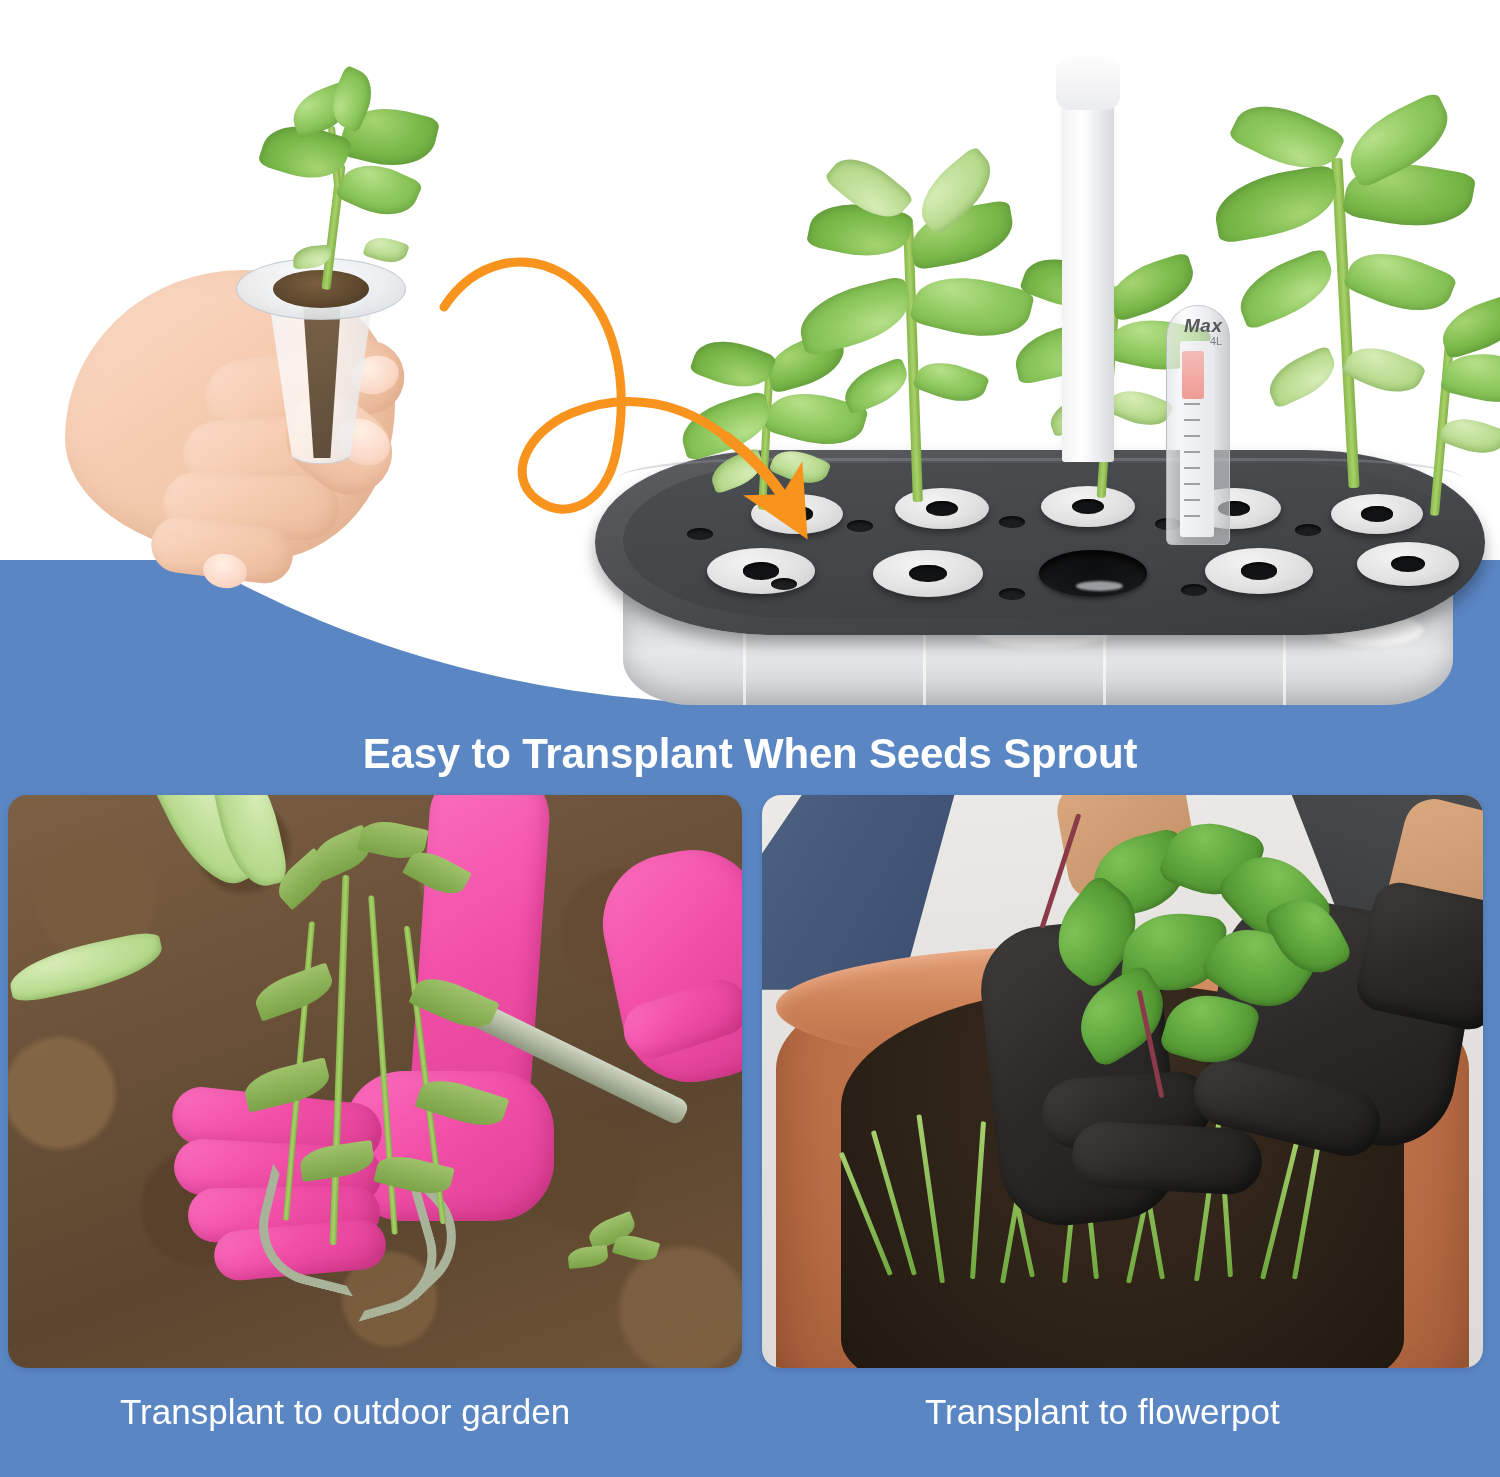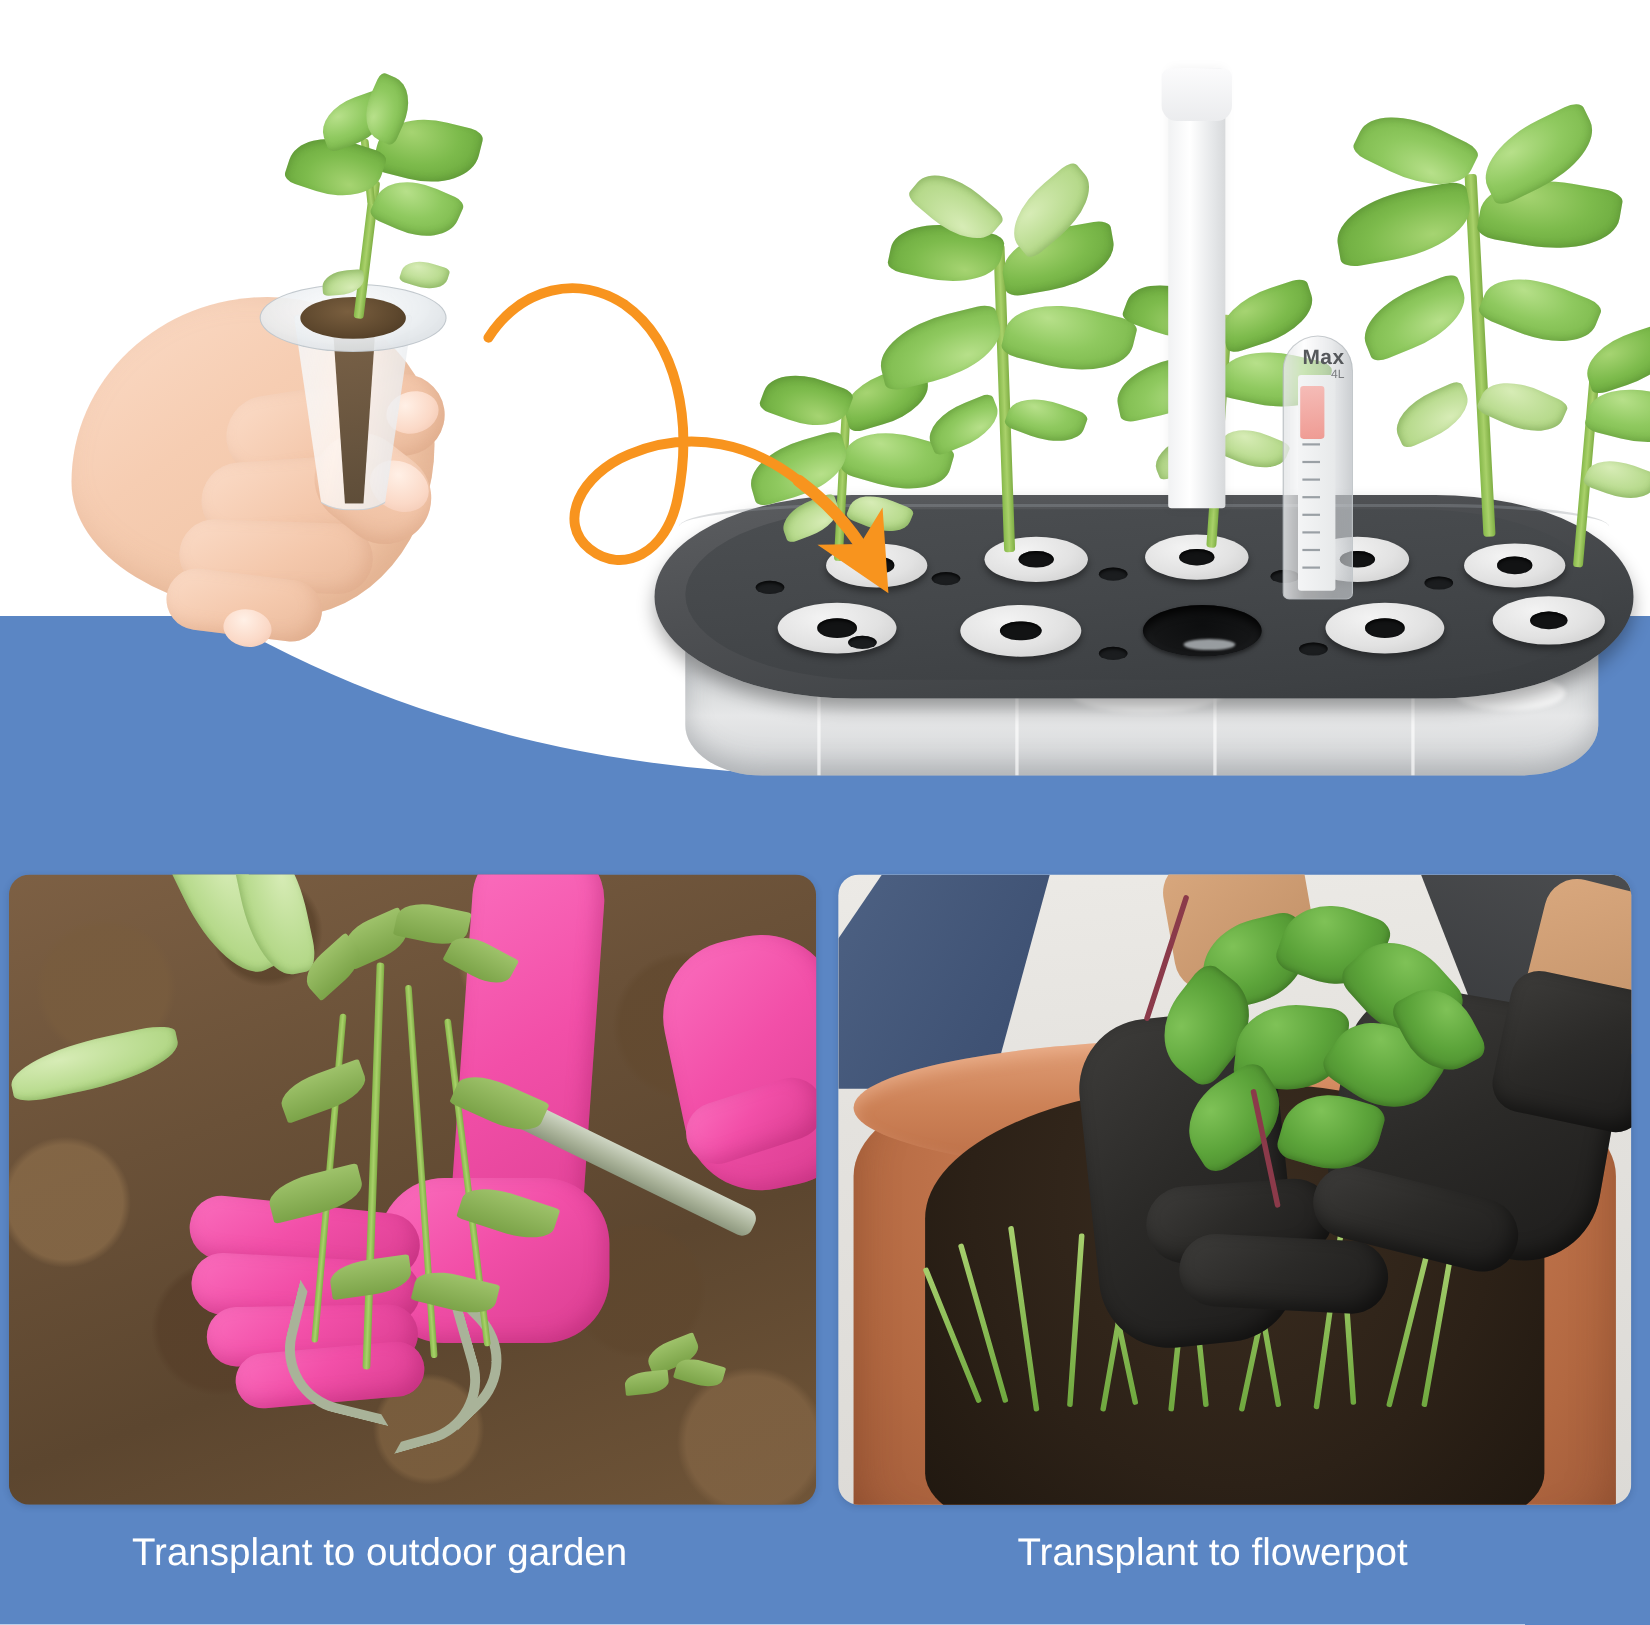--- a/index.html
+++ b/index.html
@@ -207,20 +207,21 @@
   }
   .tick { position: absolute; left: 4px; width: 16px; height: 2px; background: #9aa0a5; }
   .meter-max {
     position: absolute;
     left: 18px; top: 10px;
     font-size: 19px;
     font-weight: 600;
     color: #55585b;
     letter-spacing: .5px;
     z-index: 3;
+    font-style: italic;
   }
   .meter-unit {
     position: absolute;
     left: 44px; top: 30px;
     font-size: 11px;
     color: #7a7d80;
     z-index: 3;
   }
 
   
@@ -615,20 +616,21 @@
 
       <path d="M4,52 C34,6 86,-6 128,22 C176,56 190,128 176,198
                C166,248 126,268 96,244 C66,220 88,176 132,158
                C190,134 246,150 286,182" fill="none" stroke="#f8941e" stroke-width="9" stroke-linecap="round"></path>
       <path d="M286,182 C310,200 332,222 348,250" fill="none" stroke="#f8941e" stroke-width="11" stroke-linecap="round" marker-end="url(#ah)"></path>
     </svg>
 
   </div>
 
 
+  <h2 class="band-title">Easy to Transplant When Seeds Sprout</h2>
 
   <div class="photo photo-left">
     <div class="soil-bg"></div>
 
     <div class="leaf pale" style="left:120px; top:-10px; width:150px; height:64px; transform:rotate(64deg); border-radius:60% 20% 60% 20%;"></div>
     <div class="leaf pale" style="left:176px; top:0px; width:130px; height:56px; transform:rotate(78deg); border-radius:60% 20% 60% 20%;"></div>
     <div class="leaf pale" style="left:0px; top:150px; width:156px; height:44px; transform:rotate(-12deg); border-radius:60% 20% 60% 20%;"></div>
 
     <div class="glove-pink" style="left:410px; top:-30px; width:120px; height:430px; border-radius:52px; transform:rotate(4deg);"></div>
     <div class="glove-pink" style="left:336px; top:276px; width:210px; height:150px; border-radius:60px;"></div>

